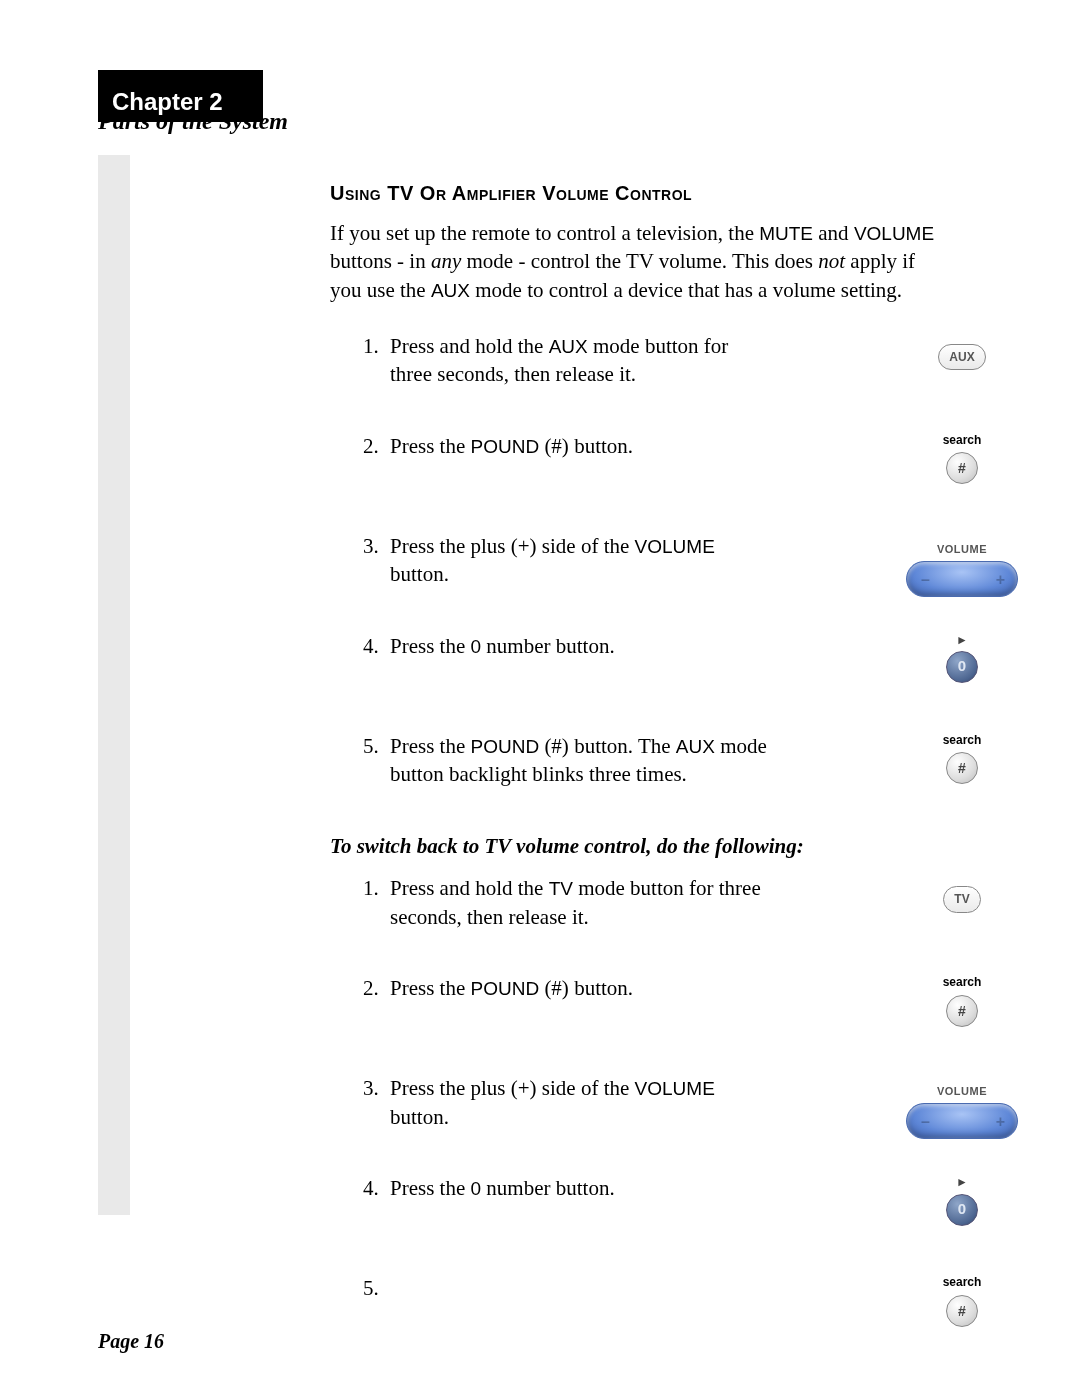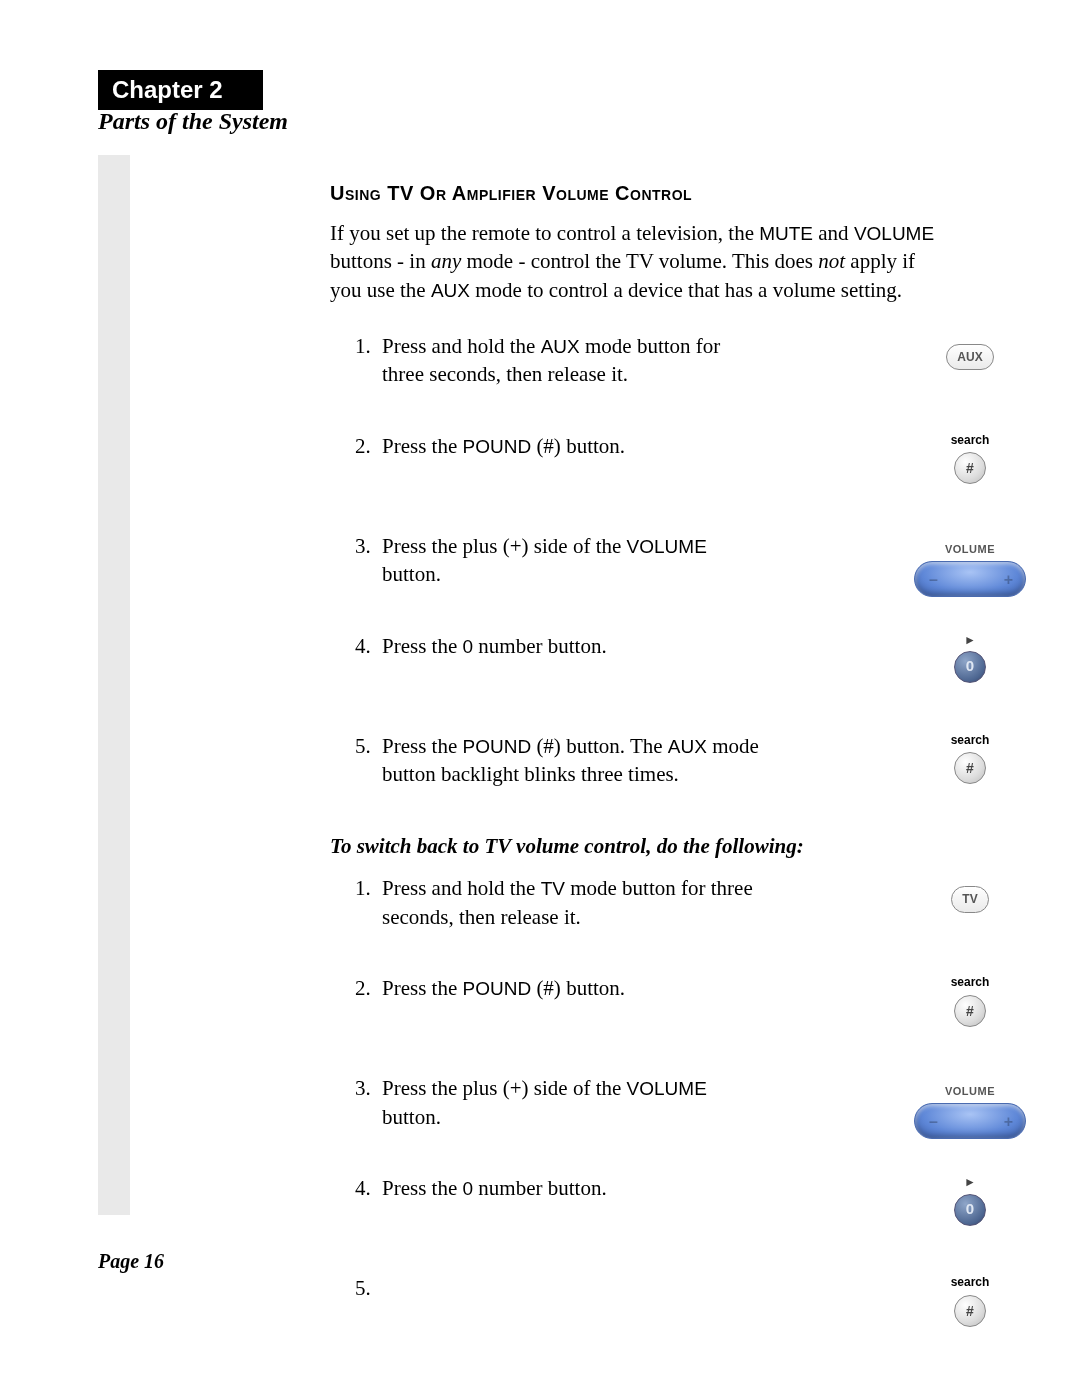--- a/index.html
+++ b/index.html
@@ -6,21 +6,21 @@
   body{
     width:1080px;height:1397px;
     font-family:"Times New Roman",Times,serif;
     color:#000;position:relative;
   }
   .chapter-bar{
     position:absolute;left:98px;top:70px;
     background:#000;color:#fff;
     font-family:Arial,Helvetica,sans-serif;
     font-weight:bold;font-size:24px;
-    padding:6px 40px 6px 14px;
+    padding:18px 40px 6px 14px;
   }
   .section-title{
     position:absolute;left:98px;top:108px;
     font-style:italic;font-weight:bold;font-size:24px;
   }
   .left-bar{
     position:absolute;left:98px;top:155px;
     width:32px;height:1060px;background:#e9e9e9;
   }
   .content{
@@ -31,21 +31,21 @@
     font-family:Arial,Helvetica,sans-serif;
     font-weight:bold;font-size:20px;
     font-variant:small-caps;letter-spacing:0.5px;
     margin-bottom:12px;
   }
   .intro{font-size:21px;margin-bottom:28px;}
   .intro .sc{font-family:Arial,Helvetica,sans-serif;font-size:19px;}
   .intro em{font-style:italic;}
   .subhead{font-style:italic;font-weight:bold;font-size:21px;margin:8px 0 14px 0;}
   .subhead .aux{font-family:Arial,Helvetica,sans-serif;font-style:italic;font-weight:bold;font-size:20px;}
-  ol{margin:0;padding:0 0 0 46px;}
+  ol{margin:8px;padding:0 0 0 46px;}
   li{margin:0 0 40px 0;padding-left:6px;position:relative;min-height:60px;}
   li .txt{display:block;width:380px;}
   li .sc{font-family:Arial,Helvetica,sans-serif;font-size:19px;}
   .icon-col{position:absolute;right:-80px;top:0;width:120px;text-align:center;}
   .icon-col.vshift{top:8px;}
   
   .pill-btn{
     display:inline-block;border:1px solid #888;border-radius:16px;
     padding:4px 10px;background:linear-gradient(#fff,#eaeaea);
     font-family:Arial,Helvetica,sans-serif;font-size:12px;font-weight:bold;
@@ -74,21 +74,21 @@
   .vol-rocker::after{content:"+";right:12px;}
   .zero-wrap{display:inline-block;position:relative;}
   .zero-arrow{display:block;font-size:12px;color:#444;margin-bottom:2px;}
   .zero-btn{
     display:inline-block;width:30px;height:30px;line-height:28px;
     border:1px solid #557;border-radius:50%;
     background:radial-gradient(circle at 35% 30%,#8fa6c9 0%,#4c6590 70%,#2e3f60 100%);
     font-family:Arial,Helvetica,sans-serif;font-size:15px;font-weight:bold;color:#dfe7f3;
   }
   .page-num{
-    position:absolute;left:98px;top:1250px;
+    position:absolute;left:98px;top:1330px;
     font-style:italic;font-weight:bold;font-size:20px;
   }
   .sec2{margin-top:40px;}
 </style>
 </head>
 <body>
 
 <div class="chapter-bar">Chapter 2</div>
 <div class="section-title">Parts of the System</div>
 <div class="left-bar"></div>

